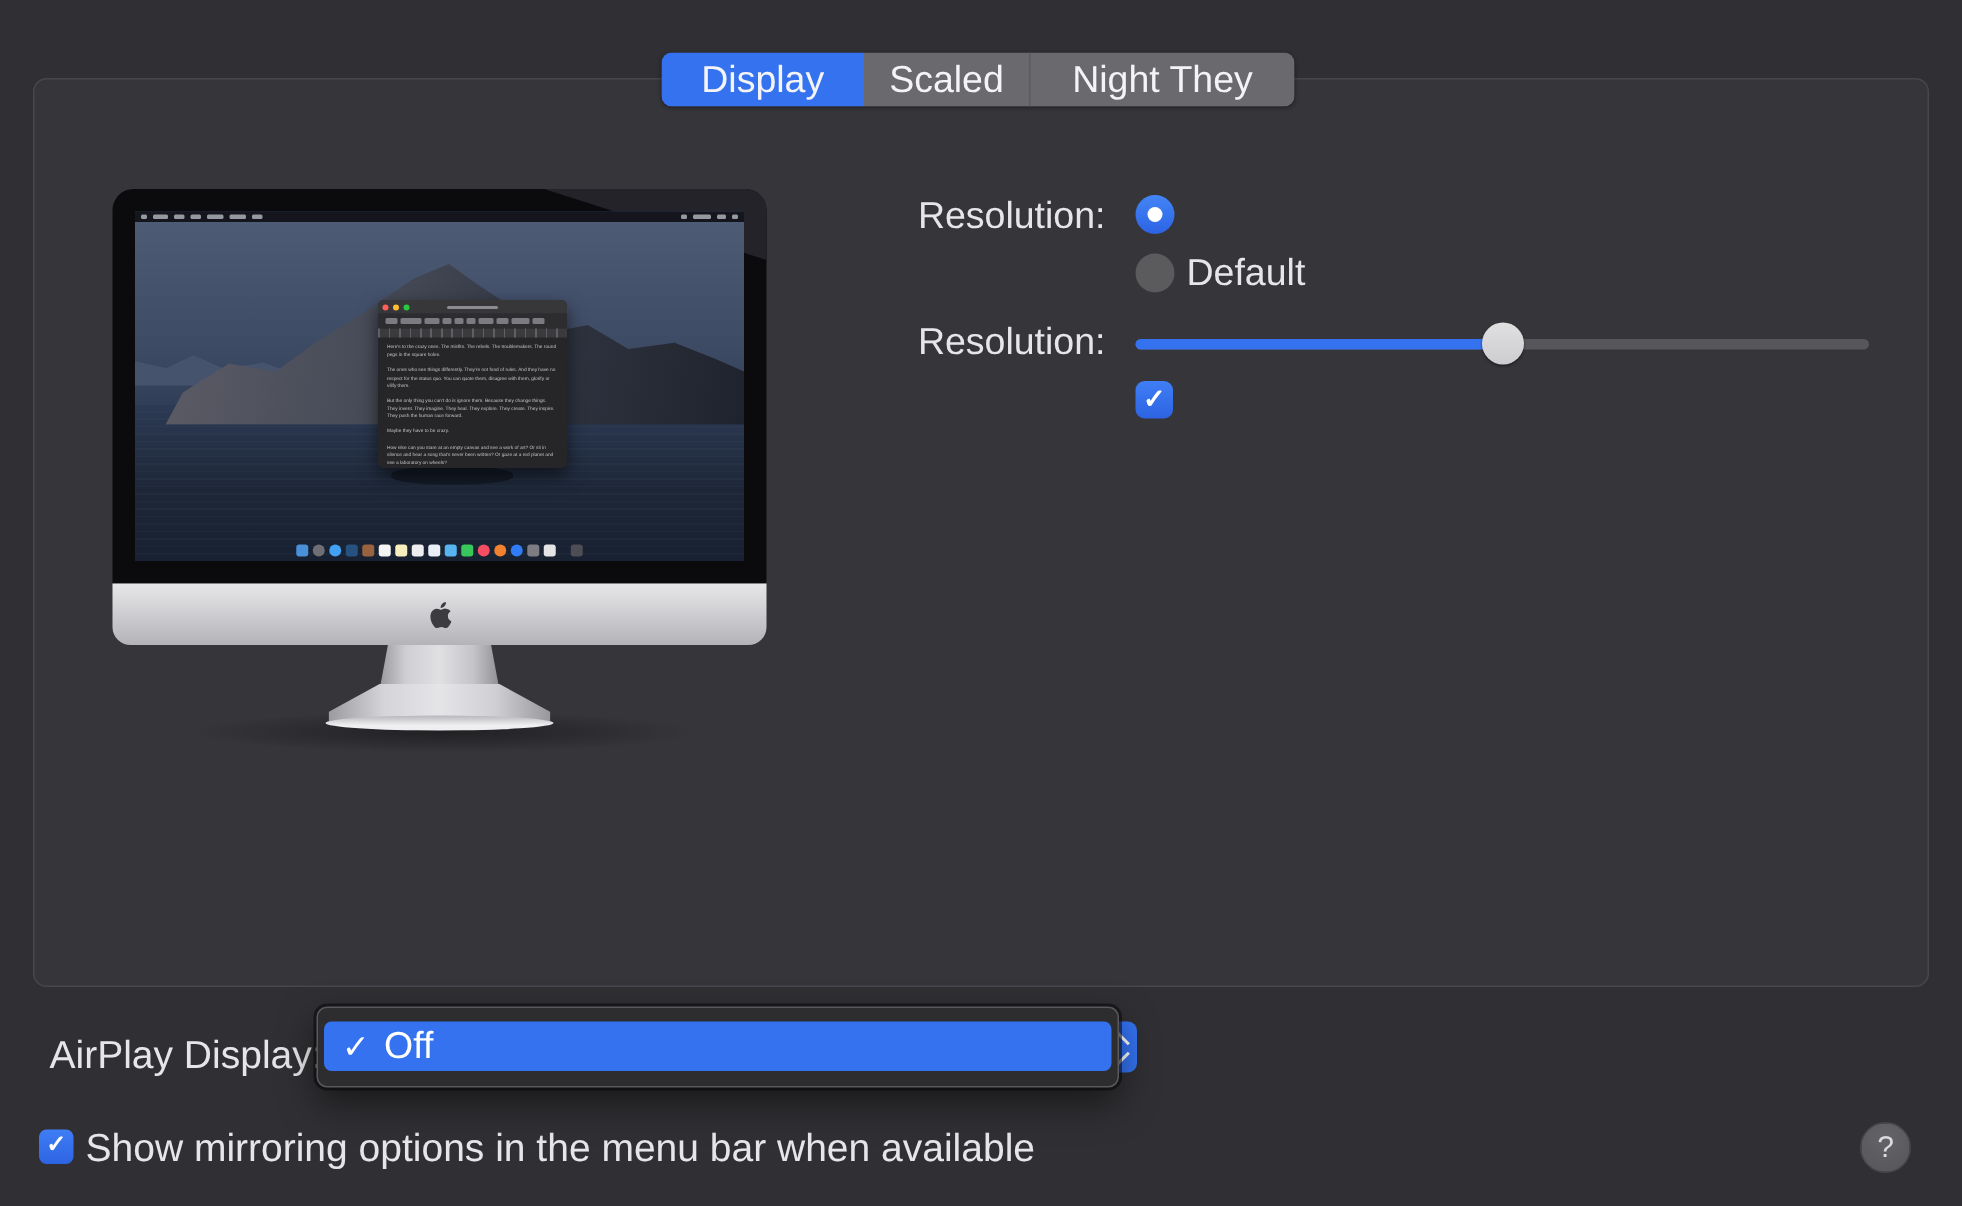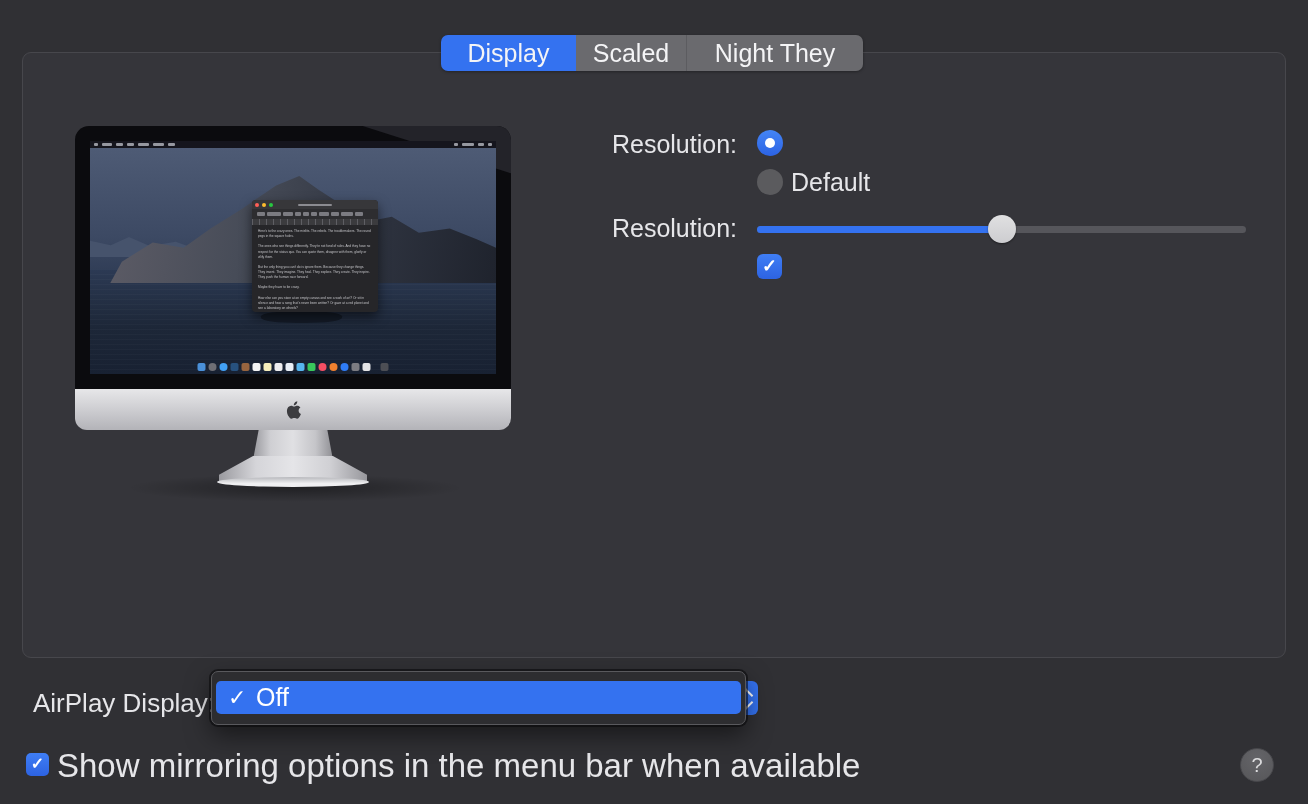--- a/index.html
+++ b/index.html
@@ -81,21 +81,21 @@
   }
   .menu-item{
     position:absolute;left:4px;right:4px;top:9px;height:33px;border-radius:5px;
     background:var(--accent);display:flex;align-items:center;color:#fff;
     padding-left:12px;box-sizing:border-box;
   }
   .menu-item .check{font-size:22px;width:28px;}
   .menu-item .lbl{font-size:25px;}
 
   
-  .mirror-label{position:absolute;left:57px;top:752px;font-size:33px;line-height:27px;}
+  .mirror-label{position:absolute;left:57px;top:752px;font-size:26px;line-height:27px;}
   .help-btn{
     position:absolute;left:1240px;top:748px;width:34px;height:34px;border-radius:50%;
     background:radial-gradient(circle at 50% 30%,#646468,#565659);
     border:1px solid #48484c;box-sizing:border-box;
     display:flex;align-items:center;justify-content:center;
     color:#dcdcde;font-size:20px;
   }
 
   
   .imac{position:absolute;left:75px;top:126px;width:436px;height:378px;}

